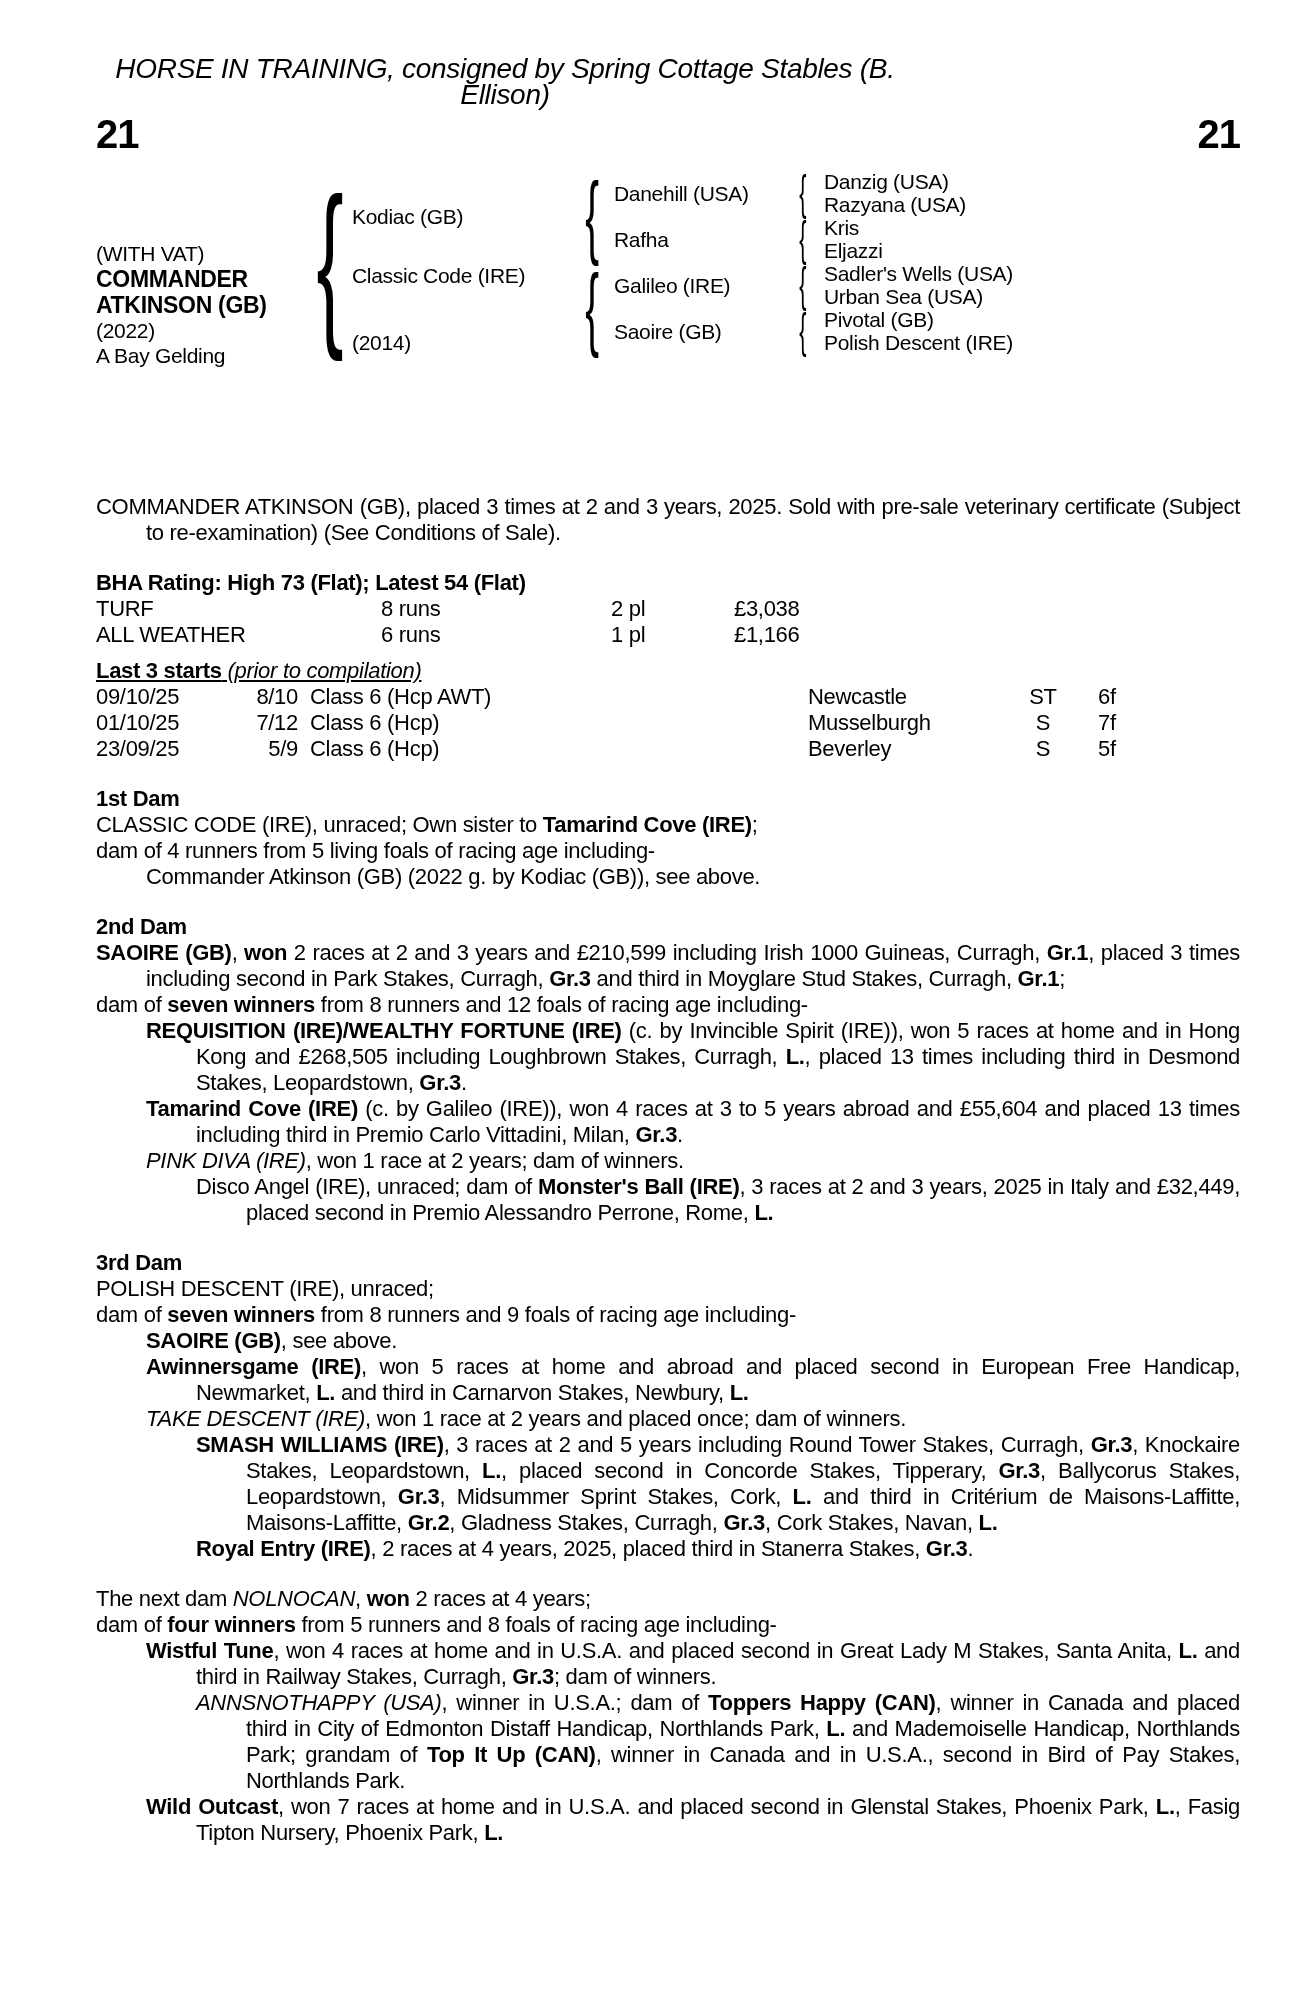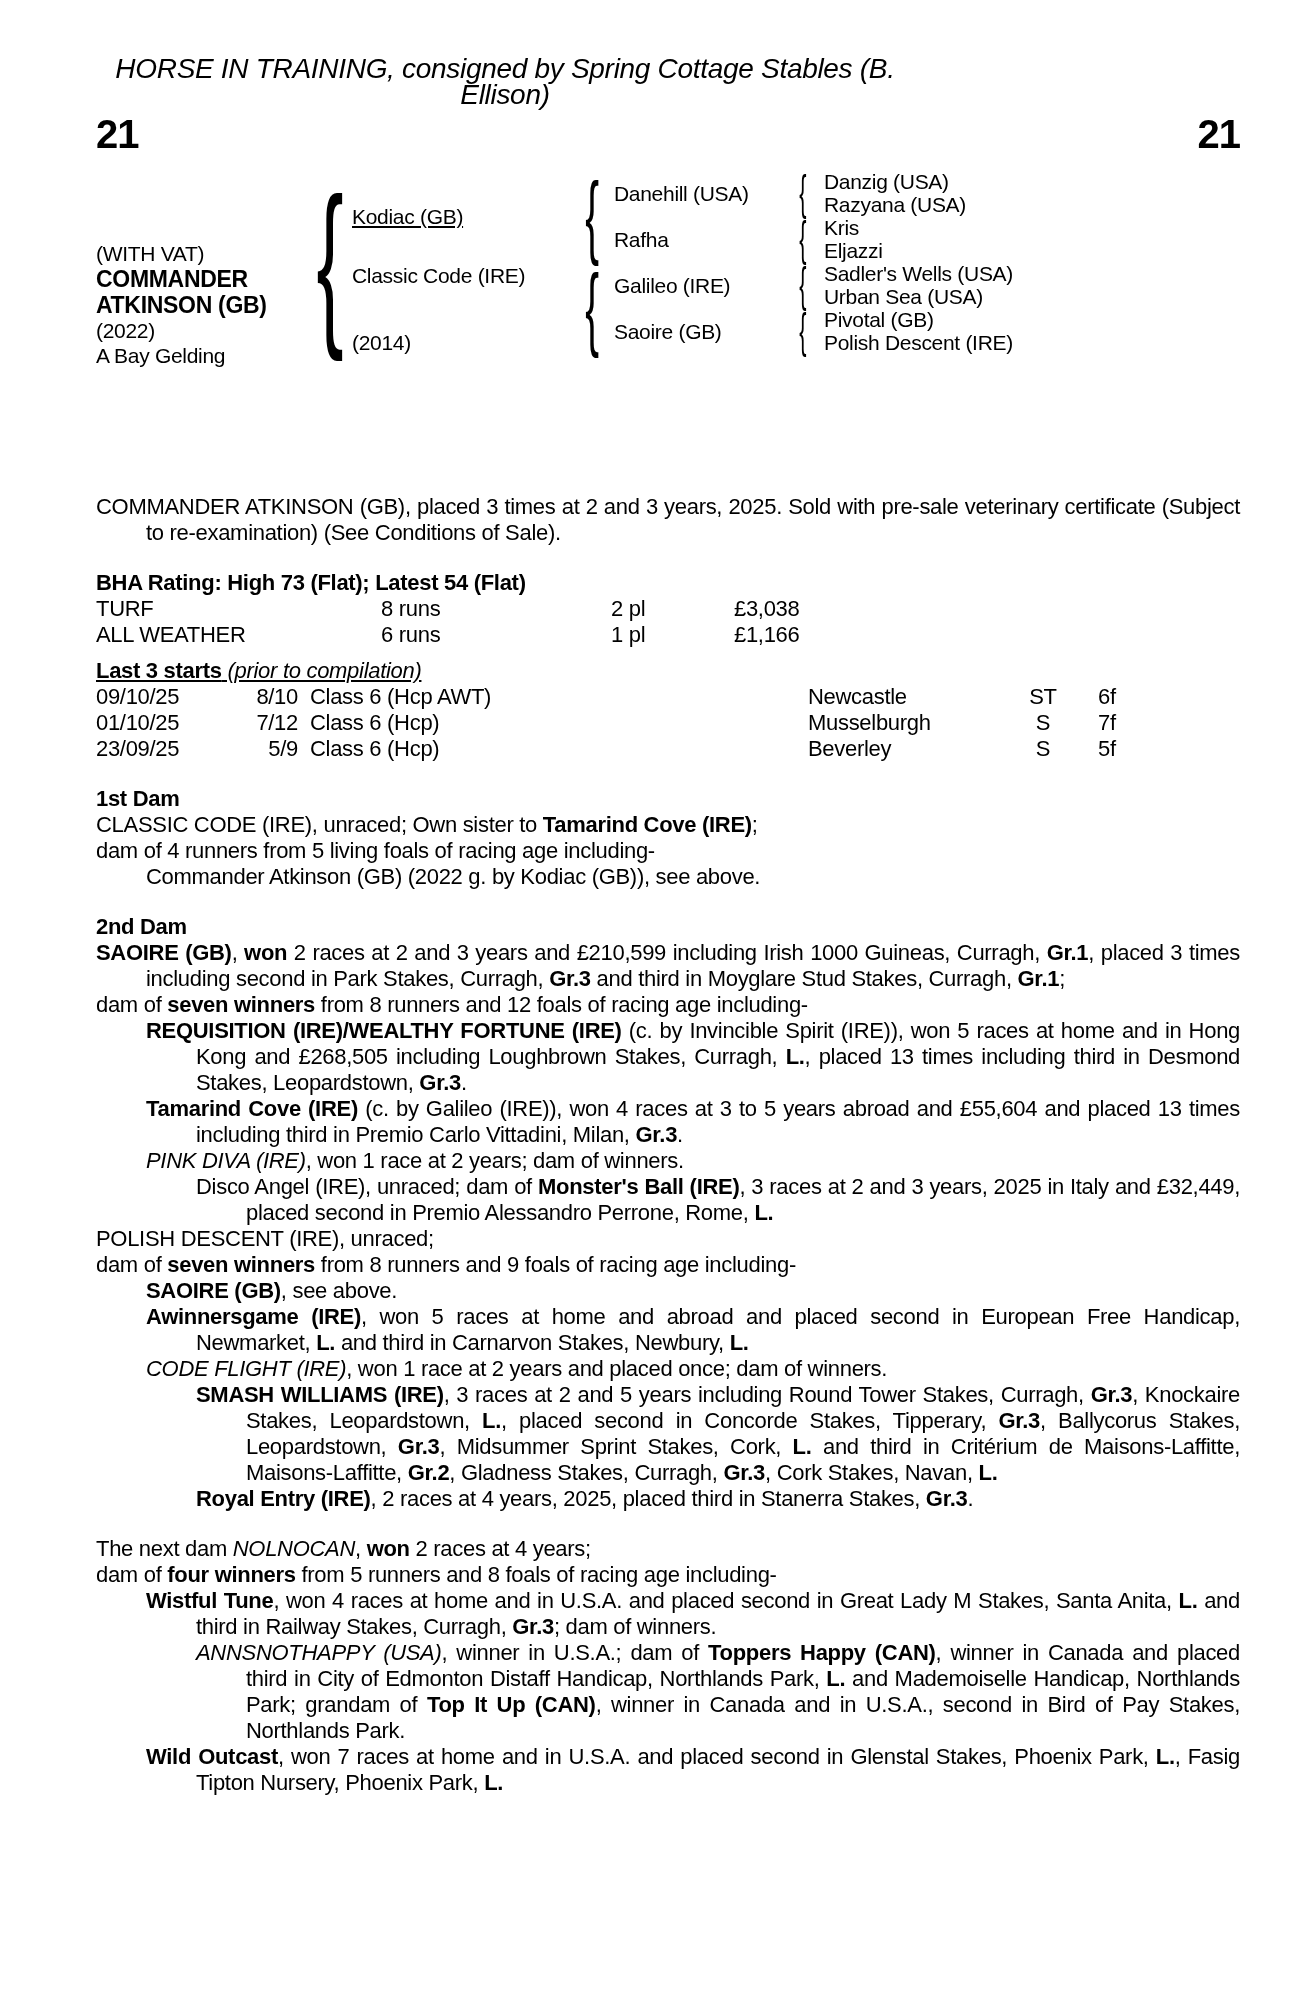--- a/index.html
+++ b/index.html
@@ -13,21 +13,21 @@
   .consignor{font-style:italic;font-size:28px;margin-left:95px;width:820px;text-align:center;}
   .lots{display:flex;justify-content:space-between;margin:6px 75px 0 96px;
         font-size:40px;font-weight:700;line-height:1;letter-spacing:-1px;}
   
   .ped{display:grid;grid-template-columns:212px 44px 218px 44px 168px 42px auto;
        grid-auto-rows:23px;margin:16px 0 0 96px;font-size:21px;line-height:23px;}
   .ped .cell{white-space:nowrap;}
   .subj{grid-column:1;grid-row:1/9;display:flex;flex-direction:column;justify-content:flex-end;
         margin-bottom:-14px;line-height:25px;}
   .subj .nm{font-weight:700;font-size:23px;line-height:26px;}
-  .g1a{grid-column:3;grid-row:1/5;display:flex;flex-direction:column;justify-content:center;text-decoration:underline;}
+  .g1a{grid-column:3;grid-row:1/5;display:flex;flex-direction:column;justify-content:center;}
   .g1b{grid-column:3;grid-row:5/9;display:flex;flex-direction:column;justify-content:flex-end;gap:44px;}
   .g2{grid-column:5;display:flex;align-items:center;}
   .g2.r12{grid-row:1/3}.g2.r34{grid-row:3/5}.g2.r56{grid-row:5/7}.g2.r78{grid-row:7/9}
   .g3{grid-column:7;display:flex;align-items:center;}
   .brace{display:flex;align-items:center;justify-content:center;overflow:visible;}
   .brace>span{display:block;transform:scaleX(0.45);line-height:0.8;font-weight:400;}
   .b8{grid-column:2;grid-row:1/9}.b8>span{font-size:180px;}
   .b4{grid-column:4}.b4>span{font-size:92px;}
   .b4.r14{grid-row:1/5}.b4.r58{grid-row:5/9}
   .b2{grid-column:6}.b2>span{font-size:48px;}
@@ -173,25 +173,26 @@
       <p class="bp f0 hang"><span>CLASSIC CODE (IRE), unraced; Own sister to </span><span class="b">Tamarind Cove (IRE)</span><span>;</span></p>
       <p class="bp f0 hang"><span>dam of 4 runners from 5 living foals of racing age including-</span></p>
       <p class="bp f1 hang"><span>Commander Atkinson (GB) (2022 g. by Kodiac (GB)), see above.</span></p>
       <p class="bh">2nd Dam</p>
       <p class="bp f0 hang"><span class="b">SAOIRE (GB)</span><span>, </span><span class="b">won</span><span> 2 races at 2 and 3 years and £210,599 including Irish 1000 Guineas, Curragh, </span><span class="b">Gr.1</span><span>, placed 3 times including second in Park Stakes, Curragh, </span><span class="b">Gr.3</span><span> and third in Moyglare Stud Stakes, Curragh, </span><span class="b">Gr.1</span><span>;</span></p>
       <p class="bp f0 hang"><span>dam of </span><span class="b">seven winners</span><span> from 8 runners and 12 foals of racing age including-</span></p>
       <p class="bp f1 hang"><span class="b">REQUISITION (IRE)/WEALTHY FORTUNE (IRE)</span><span> (c. by Invincible Spirit (IRE)), won 5 races at home and in Hong Kong and £268,505 including Loughbrown Stakes, Curragh, </span><span class="b">L.</span><span>, placed 13 times including third in Desmond Stakes, Leopardstown, </span><span class="b">Gr.3</span><span>.</span></p>
       <p class="bp f1 hang"><span class="b">Tamarind Cove (IRE)</span><span> (c. by Galileo (IRE)), won 4 races at 3 to 5 years abroad and £55,604 and placed 13 times including third in Premio Carlo Vittadini, Milan, </span><span class="b">Gr.3</span><span>.</span></p>
       <p class="bp f1 hang"><span class="i">PINK DIVA (IRE)</span><span>, won 1 race at 2 years; dam of winners.</span></p>
       <p class="bp f2 hang"><span>Disco Angel (IRE), unraced; dam of </span><span class="b">Monster's Ball (IRE)</span><span>, 3 races at 2 and 3 years, 2025 in Italy and £32,449, placed second in Premio Alessandro Perrone, Rome, </span><span class="b">L.</span></p>
+      <p class="bh">3rd Dam</p>
       <p class="bp f0 hang"><span>POLISH DESCENT (IRE), unraced;</span></p>
       <p class="bp f0 hang"><span>dam of </span><span class="b">seven winners</span><span> from 8 runners and 9 foals of racing age including-</span></p>
       <p class="bp f1 hang"><span class="b">SAOIRE (GB)</span><span>, see above.</span></p>
       <p class="bp f1 hang"><span class="b">Awinnersgame (IRE)</span><span>, won 5 races at home and abroad and placed second in European Free Handicap, Newmarket, </span><span class="b">L.</span><span> and third in Carnarvon Stakes, Newbury, </span><span class="b">L.</span></p>
-      <p class="bp f1 hang"><span class="i">CODE FLIGHT (IRE)</span><span>, won 1 race at 2 years and placed once; dam of winners.</span></p>
+      <p class="bp f1 hang"><span class="i">TAKE DESCENT (IRE)</span><span>, won 1 race at 2 years and placed once; dam of winners.</span></p>
       <p class="bp f2 hang"><span class="b">SMASH WILLIAMS (IRE)</span><span>, 3 races at 2 and 5 years including Round Tower Stakes, Curragh, </span><span class="b">Gr.3</span><span>, Knockaire Stakes, Leopardstown, </span><span class="b">L.</span><span>, placed second in Concorde Stakes, Tipperary, </span><span class="b">Gr.3</span><span>, Ballycorus Stakes, Leopardstown, </span><span class="b">Gr.3</span><span>, Midsummer Sprint Stakes, Cork, </span><span class="b">L.</span><span> and third in Critérium de Maisons-Laffitte, Maisons-Laffitte, </span><span class="b">Gr.2</span><span>, Gladness Stakes, Curragh, </span><span class="b">Gr.3</span><span>, Cork Stakes, Navan, </span><span class="b">L.</span></p>
       <p class="bp f2 hang"><span class="b">Royal Entry (IRE)</span><span>, 2 races at 4 years, 2025, placed third in Stanerra Stakes, </span><span class="b">Gr.3</span><span>.</span></p>
       <div class="spacer"></div>
       <p class="bp f0 hang"><span>The next dam </span><span class="i">NOLNOCAN</span><span>, </span><span class="b">won</span><span> 2 races at 4 years;</span></p>
       <p class="bp f0 hang"><span>dam of </span><span class="b">four winners</span><span> from 5 runners and 8 foals of racing age including-</span></p>
       <p class="bp f1 hang"><span class="b">Wistful Tune</span><span>, won 4 races at home and in U.S.A. and placed second in Great Lady M Stakes, Santa Anita, </span><span class="b">L.</span><span> and third in Railway Stakes, Curragh, </span><span class="b">Gr.3</span><span>; dam of winners.</span></p>
       <p class="bp f2 hang"><span class="i">ANNSNOTHAPPY (USA)</span><span>, winner in U.S.A.; dam of </span><span class="b">Toppers Happy (CAN)</span><span>, winner in Canada and placed third in City of Edmonton Distaff Handicap, Northlands Park, </span><span class="b">L.</span><span> and Mademoiselle Handicap, Northlands Park; grandam of </span><span class="b">Top It Up (CAN)</span><span>, winner in Canada and in U.S.A., second in Bird of Pay Stakes, Northlands Park.</span></p>
       <p class="bp f1 hang"><span class="b">Wild Outcast</span><span>, won 7 races at home and in U.S.A. and placed second in Glenstal Stakes, Phoenix Park, </span><span class="b">L.</span><span>, Fasig Tipton Nursery, Phoenix Park, </span><span class="b">L.</span></p>
     </div>
 </div>

